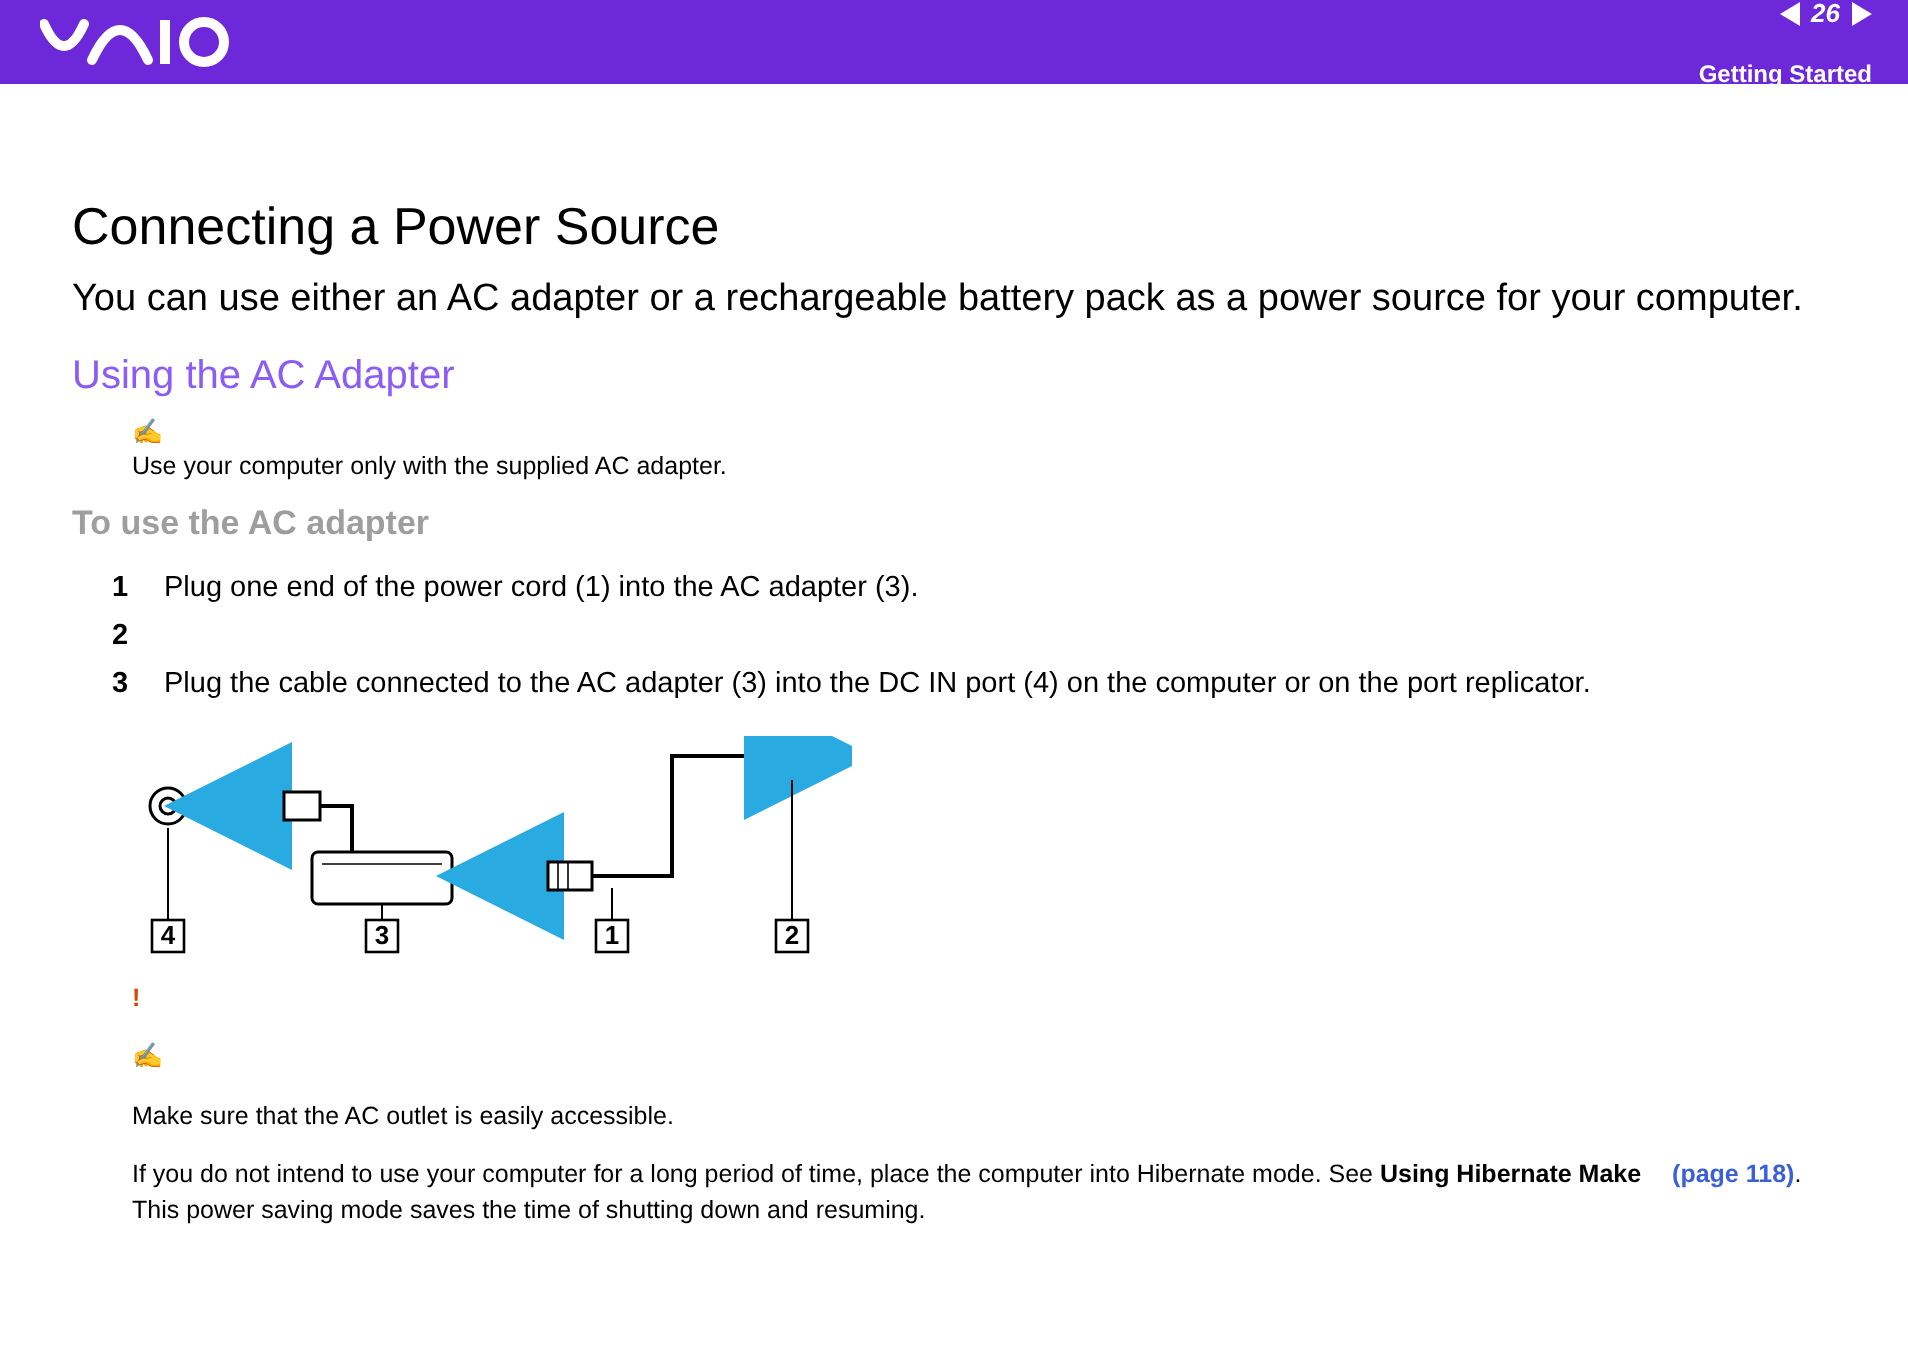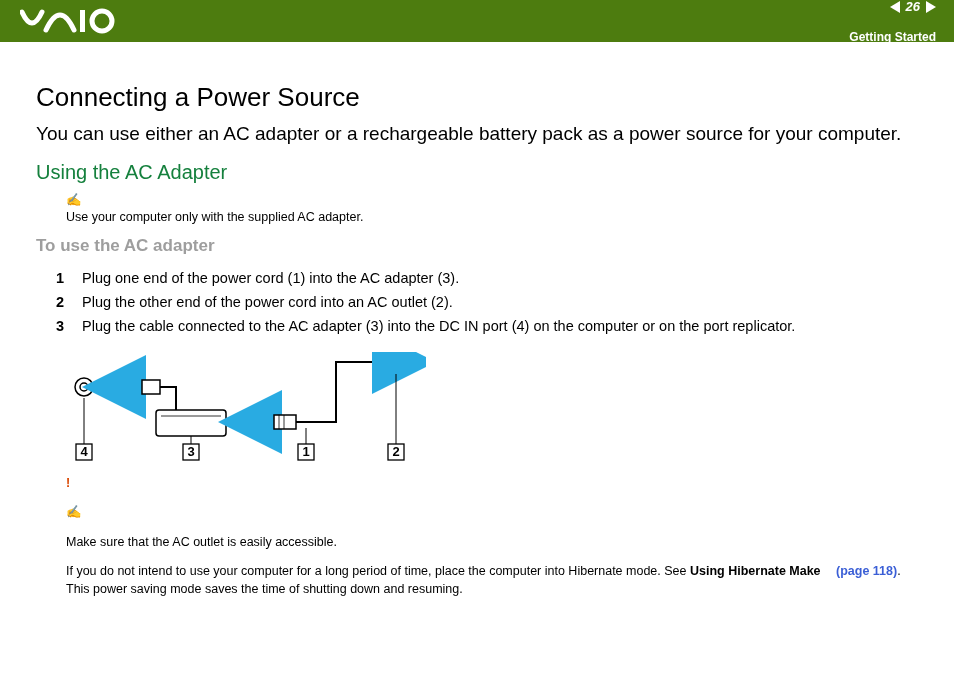--- a/index.html
+++ b/index.html
@@ -7,21 +7,21 @@
     padding: 0;
     width: 954px;
     height: 674px;
     font-family: Arial, Helvetica, sans-serif;
     background: #fff;
     color: #000;
     font-size: 14px;
     overflow: hidden;
   }
   .header-bar {
-    background: #4d7c0f;
+    background: #6d28d9;
     height: 42px;
     position: relative;
     color: #fff;
   }
   .vaio-logo {
     position: absolute;
     left: 20px;
     top: 6px;
   }
   .page-nav {
@@ -57,28 +57,28 @@
     font-size: 12px;
     margin-top: 16px;
   }
 
   .content {
     padding: 40px 36px 0 36px;
   }
   h1 {
     font-weight: normal;
     font-size: 26px;
-    margin: 0 0 10px 0;
+    margin: 16px 0 10px 0;
   }
   .intro {
     font-size: 19px;
     margin: 0 0 16px 0;
   }
   h2 {
-    color: #15803d;
+    color: #8b5cf6;
     font-weight: normal;
     font-size: 20px;
     margin: 0 0 8px 0;
   }
   .note-block {
     margin-left: 30px;
     font-size: 12.5px;
     line-height: 1.35;
     margin-bottom: 10px;
   }
@@ -169,21 +169,20 @@
 
   <h3>To use the AC adapter</h3>
 
   <ol class="steps">
     <li>
       <span class="num">1</span>
       <span>Plug one end of the power cord (1) into the AC adapter (3).</span>
     </li>
     <li>
       <span class="num">2</span>
-      <span>Plug the other end of the power cord into an AC outlet (2).</span>
     </li>
     <li>
       <span class="num">3</span>
       <span>
         <span>Plug the cable connected to the AC adapter (3) into the </span><span class="dc-in">DC IN</span><span> port (4) on the computer or on the port replicator.</span>
       </span>
     </li>
   </ol>
 
   <div class="diagram">

